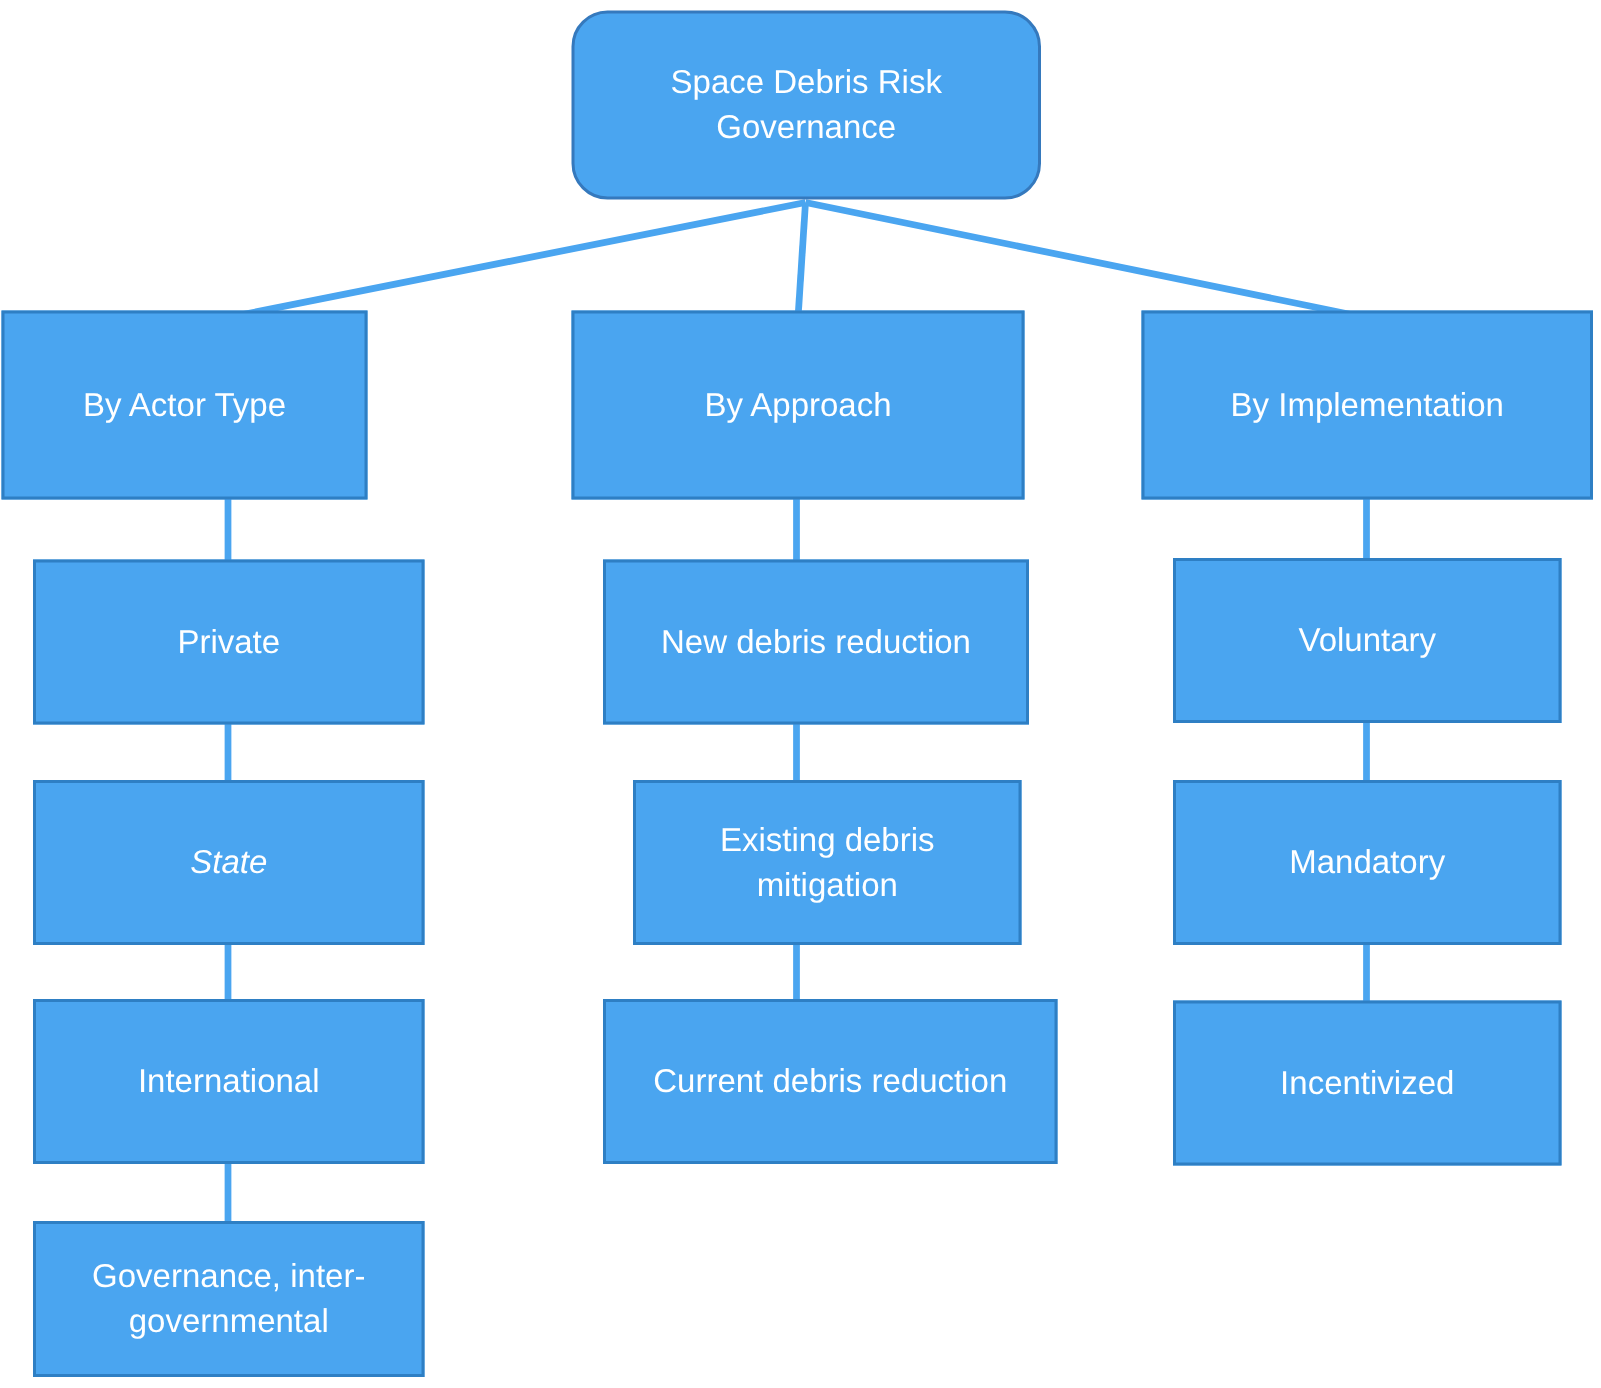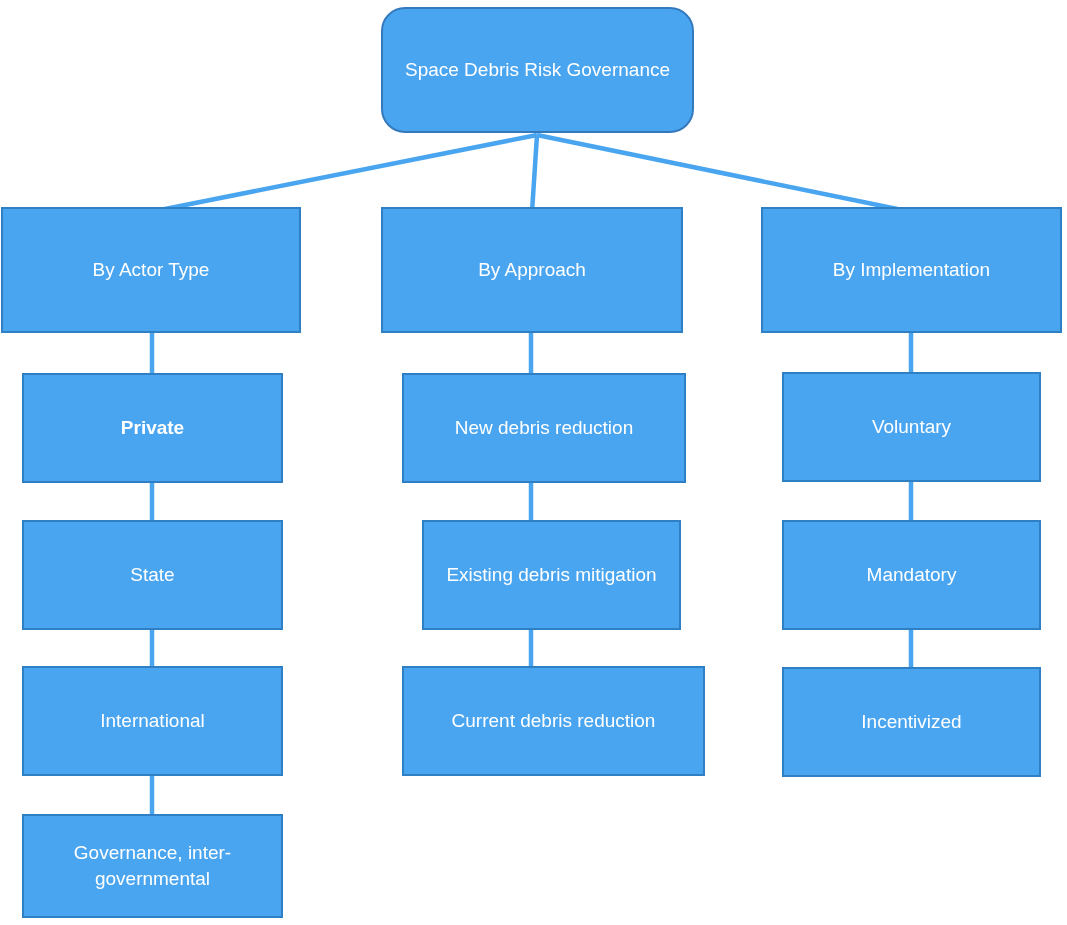--- a/index.html
+++ b/index.html
@@ -32,21 +32,21 @@
   .node{
     position:absolute;
     z-index:2;
     background:var(--fill);
     border:2.5px solid var(--border);
     color:var(--text);
     display:flex;
     align-items:center;
     justify-content:center;
     text-align:center;
-    font-size:19px;
+    font-size:22px;
     line-height:1.35;
     box-sizing:border-box;
     padding:4px 14px;
   }
   .node.root{
     border-radius:24px;
     border-color:#3579bd;
   }
 </style>
 </head>
@@ -69,26 +69,26 @@
     <line x1="531" y1="479" x2="531" y2="525"></line>
     <line x1="531" y1="627" x2="531" y2="671"></line>
 
     <line x1="911" y1="330" x2="911" y2="377"></line>
     <line x1="911" y1="480" x2="911" y2="525"></line>
     <line x1="911" y1="626" x2="911" y2="672"></line>
   </svg>
 
   <div class="node root" style="left:381px;top:7px;width:313px;height:126px;">Space Debris Risk Governance</div>
 
-  <div class="node" style="left:1px;top:207px;width:300px;height:126px;">By Actor Type</div>
+  <div class="node" style="left:1px;top:207px;width:244px;height:126px;">By Actor Type</div>
   <div class="node" style="left:761px;top:207px;width:301px;height:126px;">By Implementation</div>
   <div class="node" style="left:381px;top:207px;width:302px;height:126px;">By Approach</div>
 
-  <div class="node" style="left:22px;top:373px;width:261px;height:110px;font-weight:bold;">Private</div>
-  <div class="node" style="left:22px;top:520px;width:261px;height:110px;">State</div>
+  <div class="node" style="left:22px;top:373px;width:261px;height:110px;">Private</div>
+  <div class="node" style="left:22px;top:520px;width:261px;height:110px;font-style:italic;">State</div>
   <div class="node" style="left:22px;top:666px;width:261px;height:110px;">International</div>
   <div class="node" style="left:22px;top:814px;width:261px;height:104px;">Governance, inter-governmental</div>
 
   <div class="node" style="left:402px;top:373px;width:284px;height:110px;">New debris reduction</div>
   <div class="node" style="left:402px;top:520px;width:259px;height:110px;margin-left:20px;">Existing debris mitigation</div>
   <div class="node" style="left:402px;top:666px;width:303px;height:110px;">Current debris reduction</div>
 
   <div class="node" style="left:782px;top:372px;width:259px;height:110px;">Voluntary</div>
   <div class="node" style="left:782px;top:520px;width:259px;height:110px;">Mandatory</div>
   <div class="node" style="left:782px;top:667px;width:259px;height:110px;">Incentivized</div>

